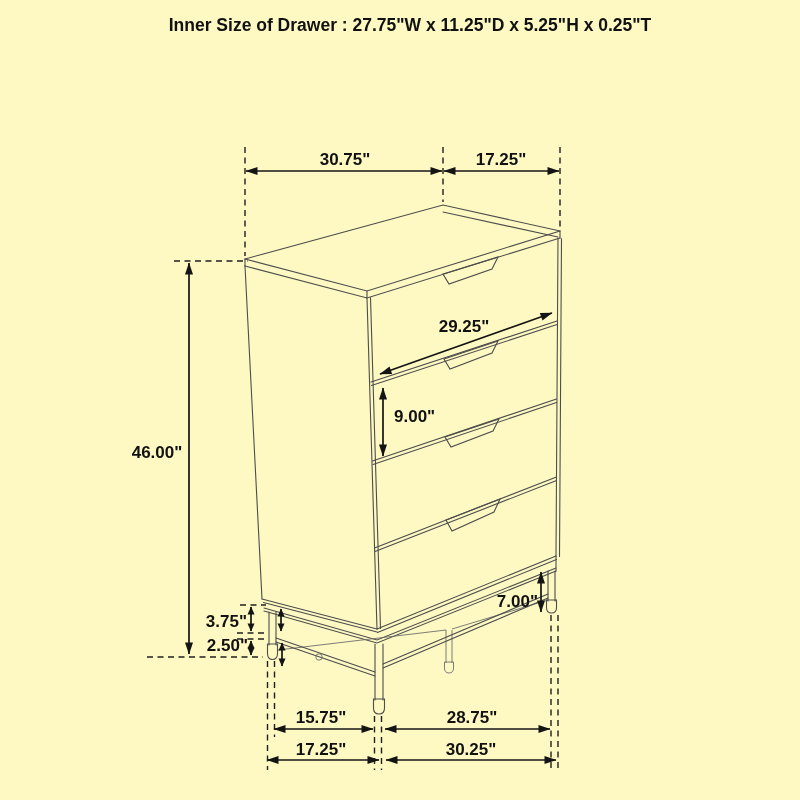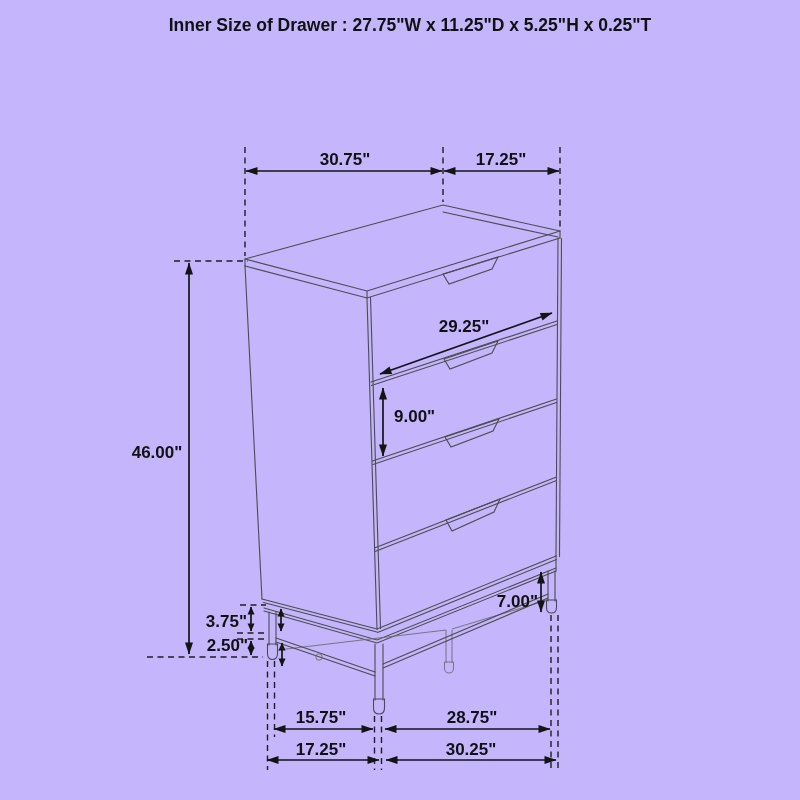--- a/index.html
+++ b/index.html
@@ -1,16 +1,16 @@
 <!DOCTYPE html>
 <html><head>
 <meta charset="utf-8">
 <style>
   html,body{margin:0;padding:0;background:#ffffff;}
-  .canvas{position:relative;width:800px;height:800px;background:#c4b5fd;overflow:hidden;
+  .canvas{position:relative;width:800px;height:800px;background:#fef9c3;overflow:hidden;
           font-family:"Liberation Sans",sans-serif;}
   svg{display:block;}
   .fur{stroke:#4d4d4d;stroke-width:1.1;fill:none;stroke-linecap:round;}
   .fur-thin{stroke:#6e6e6e;stroke-width:0.9;fill:none;}
   .dash{stroke:#1f1f1f;stroke-width:1.4;fill:none;stroke-dasharray:6 4.5;}
   .dim{stroke:#141414;stroke-width:1.7;fill:none;}
   .lbl{fill:#111111;font-family:"Liberation Sans",sans-serif;font-weight:bold;font-size:17px;}
   .ttl{fill:#111111;font-family:"Liberation Sans",sans-serif;font-weight:bold;font-size:17.5px;}
 </style>
 </head>

